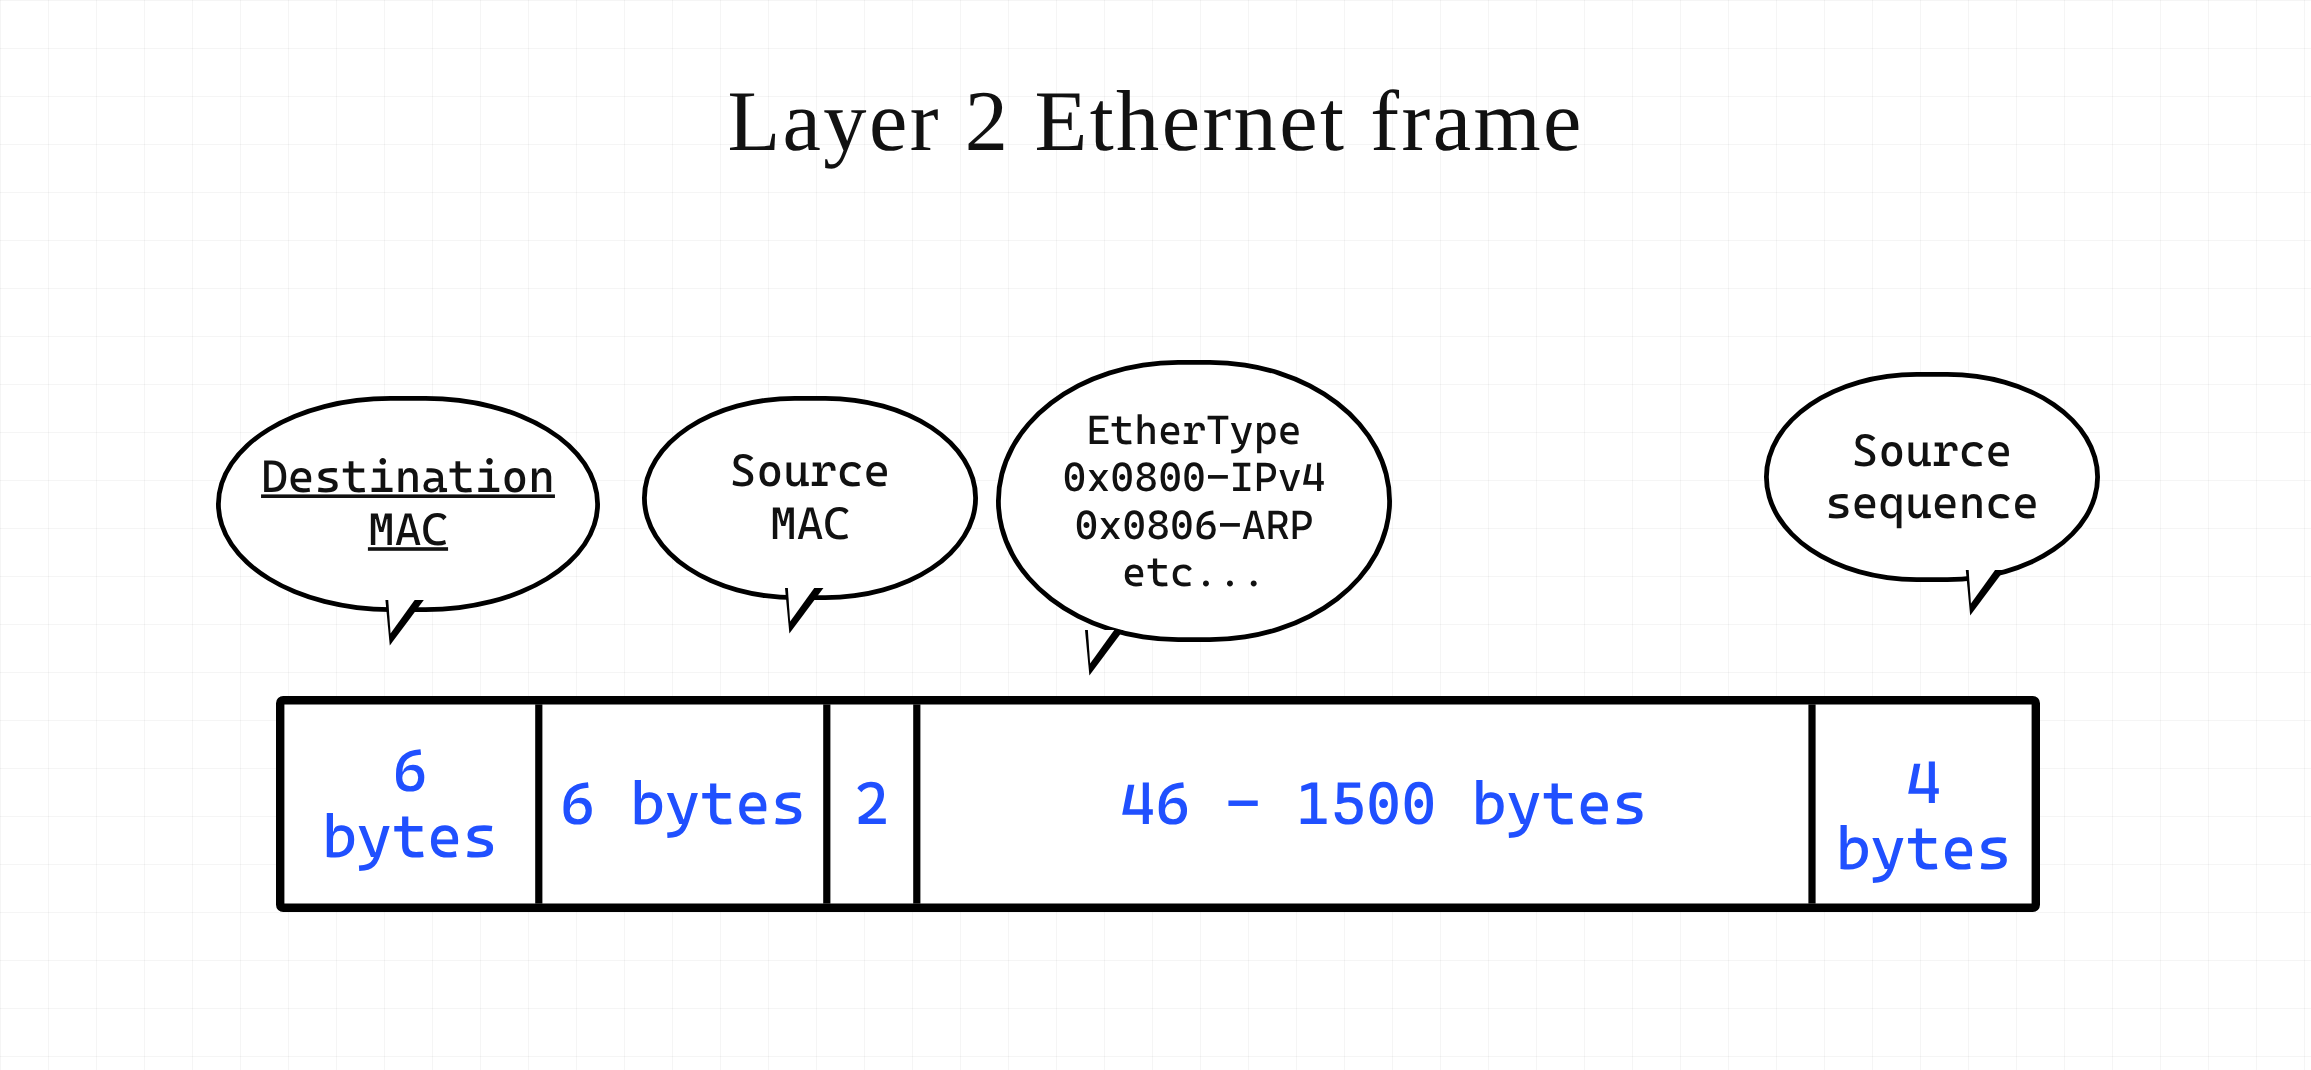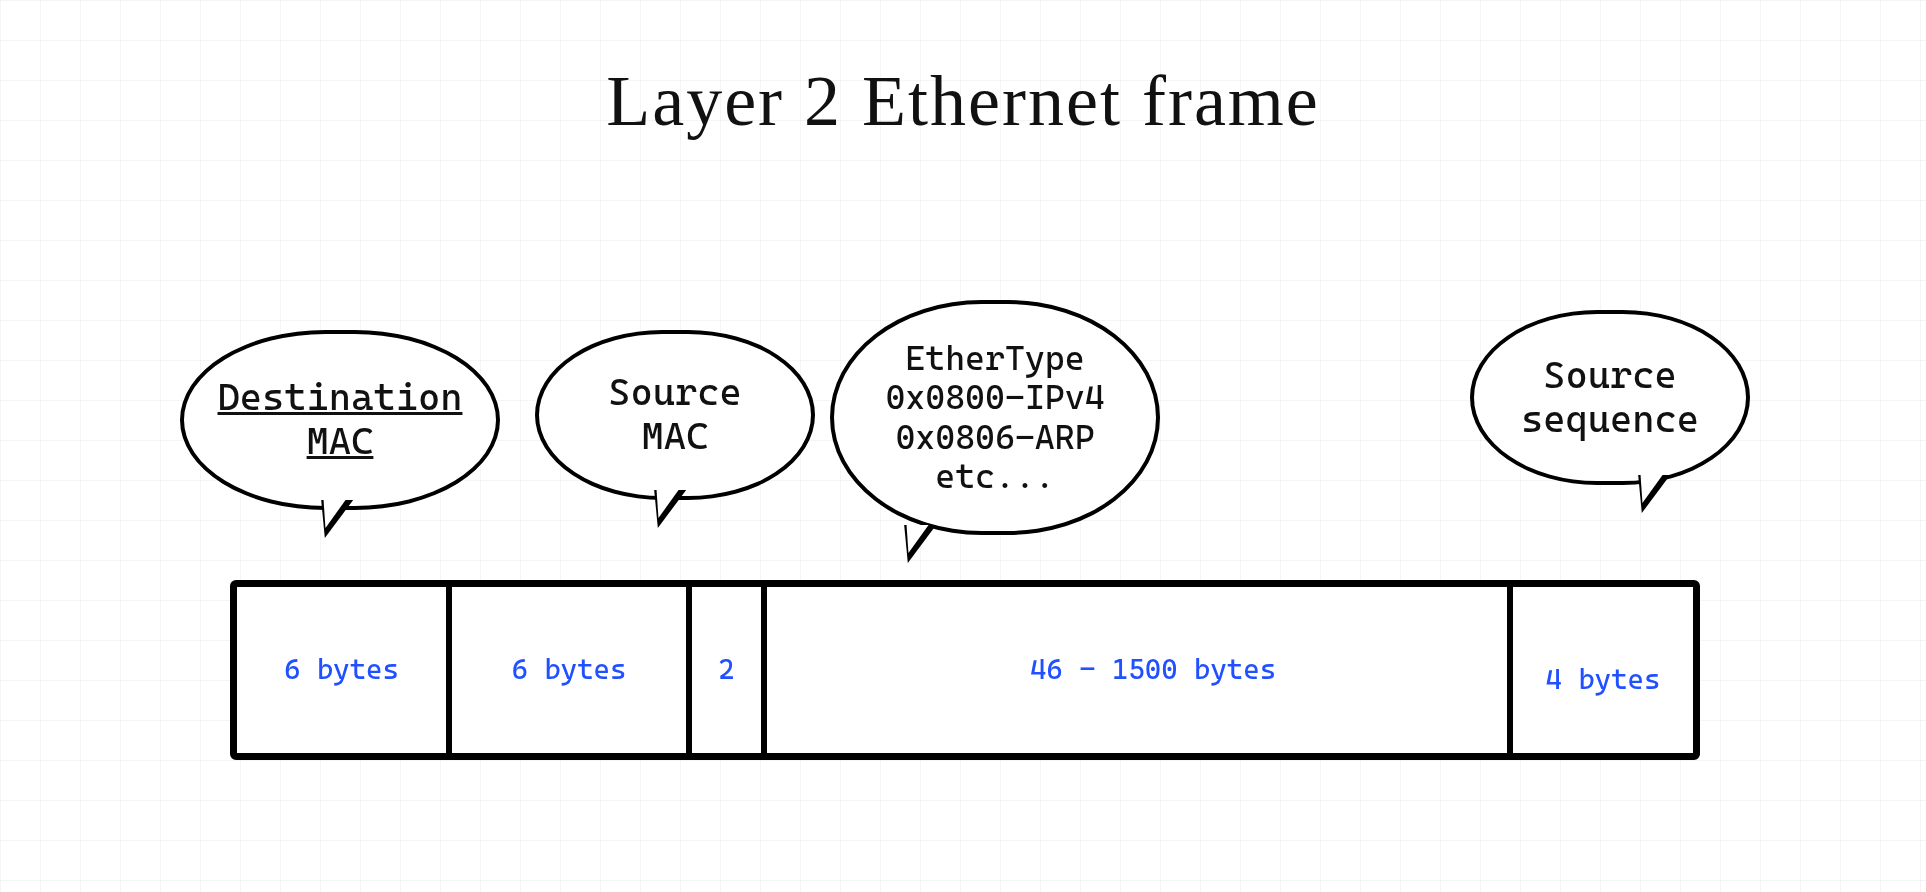--- a/index.html
+++ b/index.html
@@ -47,21 +47,21 @@
     box-sizing: border-box;
     background: #fff;
   }
   .segment {
     border-right: 6px solid #000;
     display: flex;
     align-items: center;
     justify-content: center;
     text-align: center;
     font-family: ui-monospace, "Cascadia Mono", "Consolas", monospace;
-    font-size: 28px;
+    font-size: 50px;
     line-height: 1.1;
     color: #2050ff;
     padding: 4px 8px;
     box-sizing: border-box;
   }
   .segment:last-child { border-right: none; margin-top: 20px; }
   .seg-dest   { flex: 0 0 215px; }
   .seg-src    { flex: 0 0 240px; }
   .seg-type   { flex: 0 0 75px;  }
   .seg-payload{ flex: 1 1 auto; padding-left: 40px;  }

